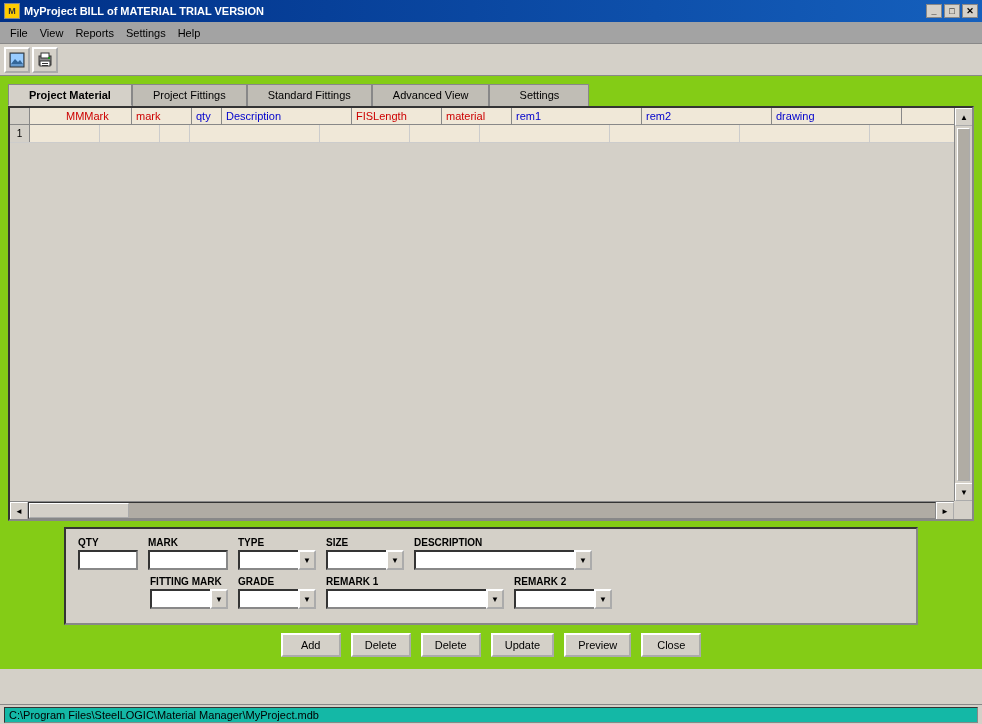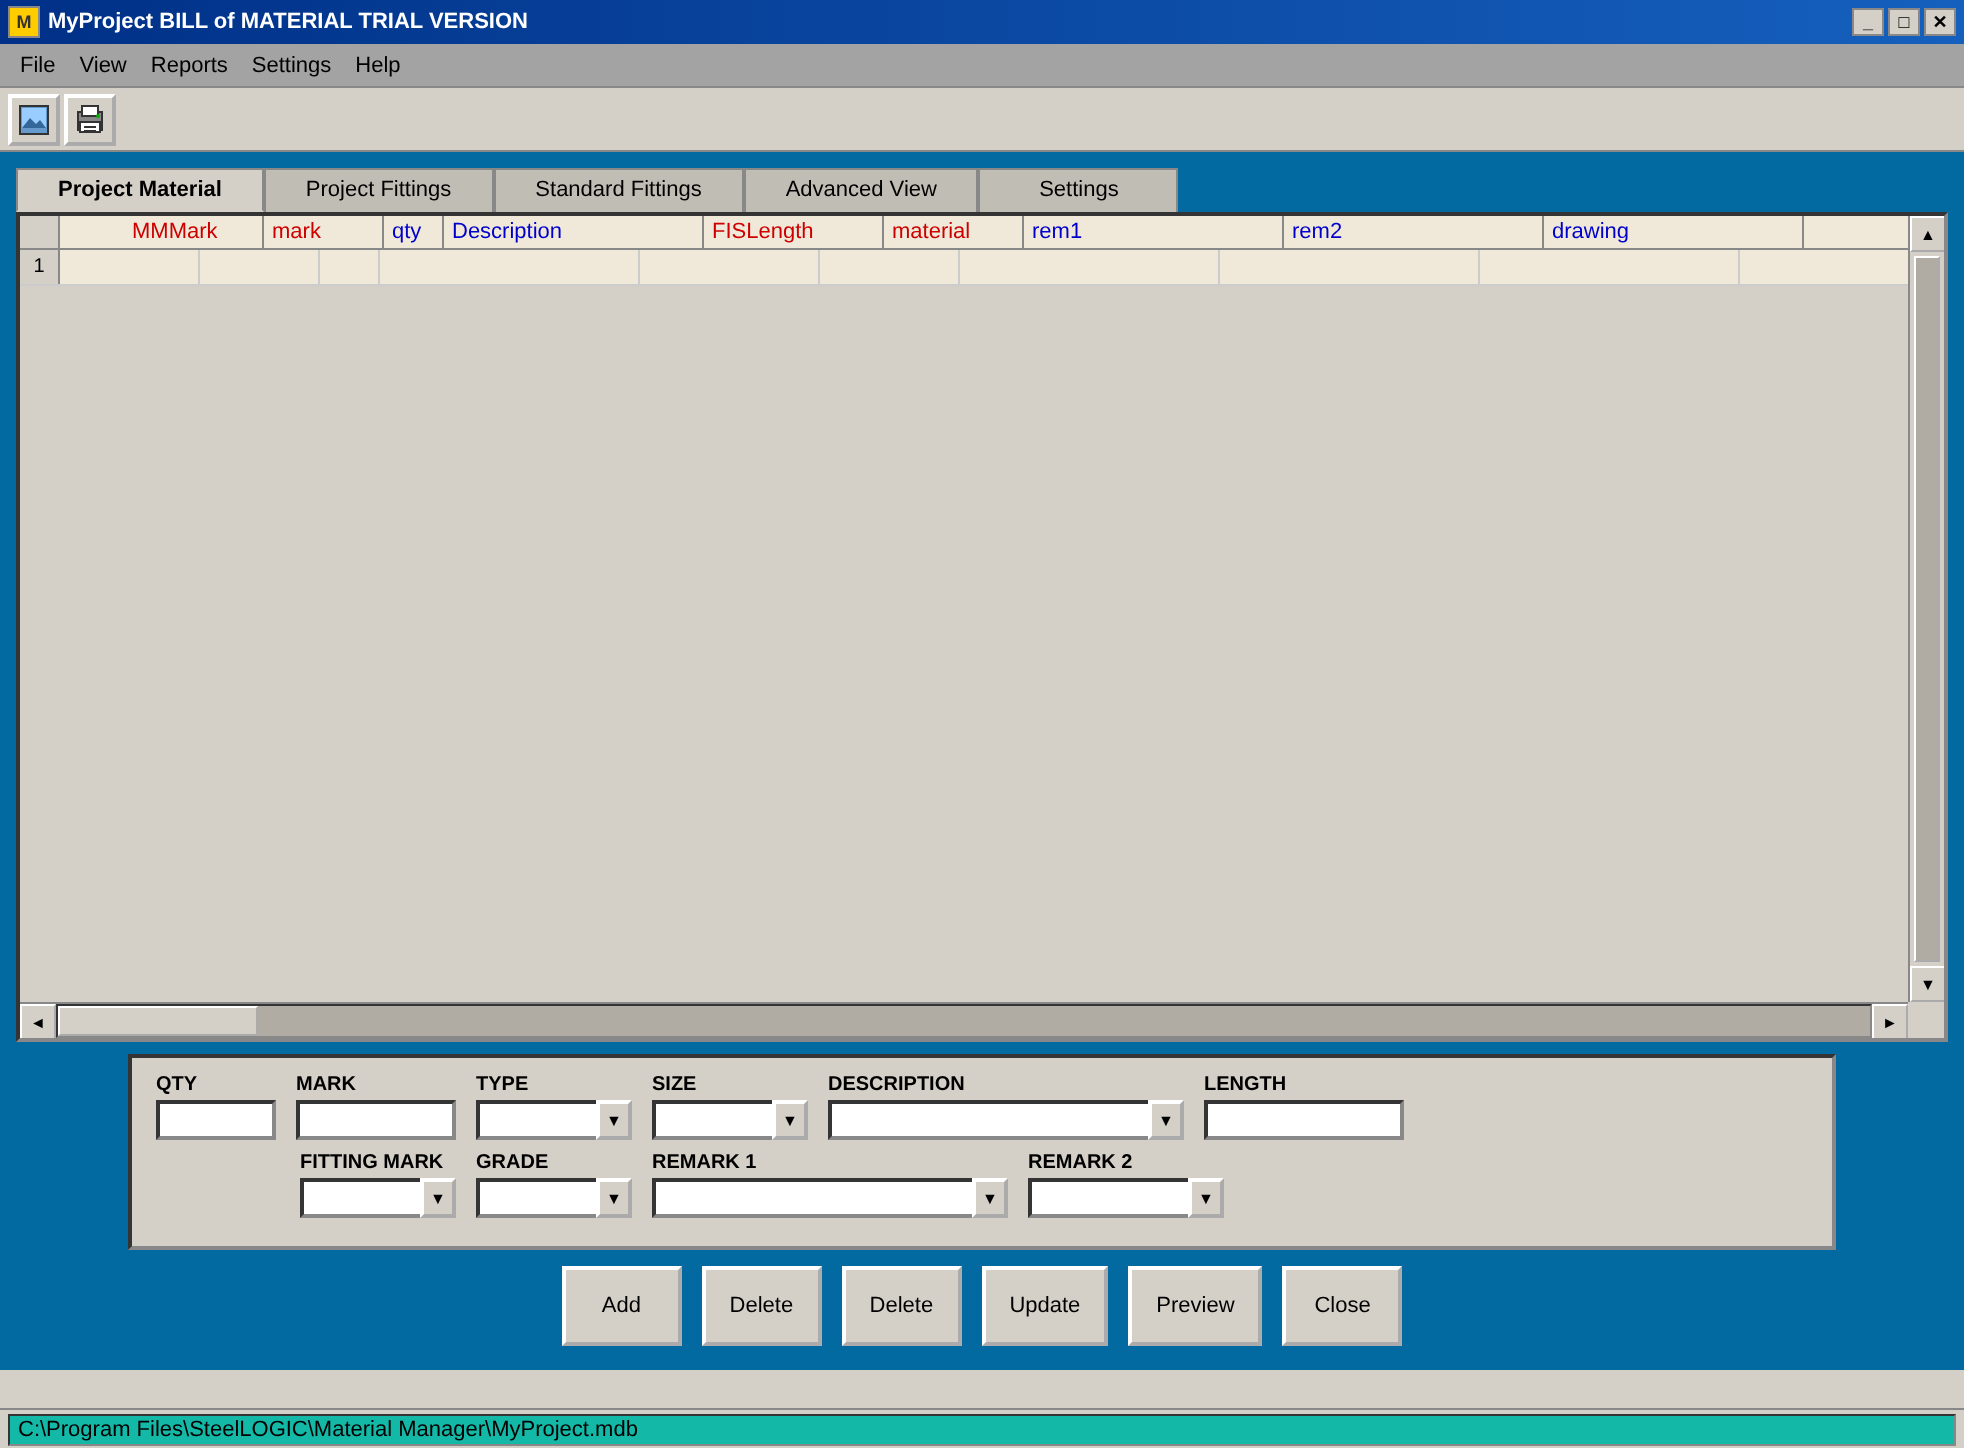--- a/index.html
+++ b/index.html
@@ -90,21 +90,21 @@
       border: 2px outset #fff;
       display: flex;
       align-items: center;
       justify-content: center;
       cursor: pointer;
       font-size: 12px;
     }
 
     
     .main-content {
-      background: #0369a1;
+      background: #84cc16;
       padding: 4px;
       flex: 1;
     }
 
     
     .tab-bar {
       display: flex;
       border-bottom: none;
       margin-bottom: 0;
     }
@@ -312,21 +312,21 @@
     }
 
     
     .button-row {
       display: flex;
       justify-content: center;
       gap: 10px;
       margin: 8px 0;
     }
     .win-btn {
-      height: 40px;
+      height: 24px;
       min-width: 60px;
       padding: 0 12px;
       background: #d4d0c8;
       border: 2px outset #fff;
       font-size: 11px;
       cursor: pointer;
       font-family: 'MS Sans Serif', Tahoma, Arial, sans-serif;
     }
 
     
@@ -485,24 +485,20 @@
       </div>
 
       <div class="form-field">
         <span class="form-label">DESCRIPTION</span>
         <div class="form-input-with-arrow">
           <input class="form-input" type="text" style="width: 160px; border-right: none;" value="">
           <div class="dropdown-arrow">▼</div>
         </div>
       </div>
 
-      <div class="form-field">
-        <span class="form-label">LENGTH</span>
-        <input class="form-input" type="text" style="width: 100px;" value="">
-      </div>
     </div>
 
     <div class="form-row">
 
       <div class="form-field" style="margin-left: 72px;">
         <span class="form-label">FITTING MARK</span>
         <div class="form-input-with-arrow">
           <input class="form-input" type="text" style="width: 60px; border-right: none;" value="">
           <div class="dropdown-arrow">▼</div>
         </div>

